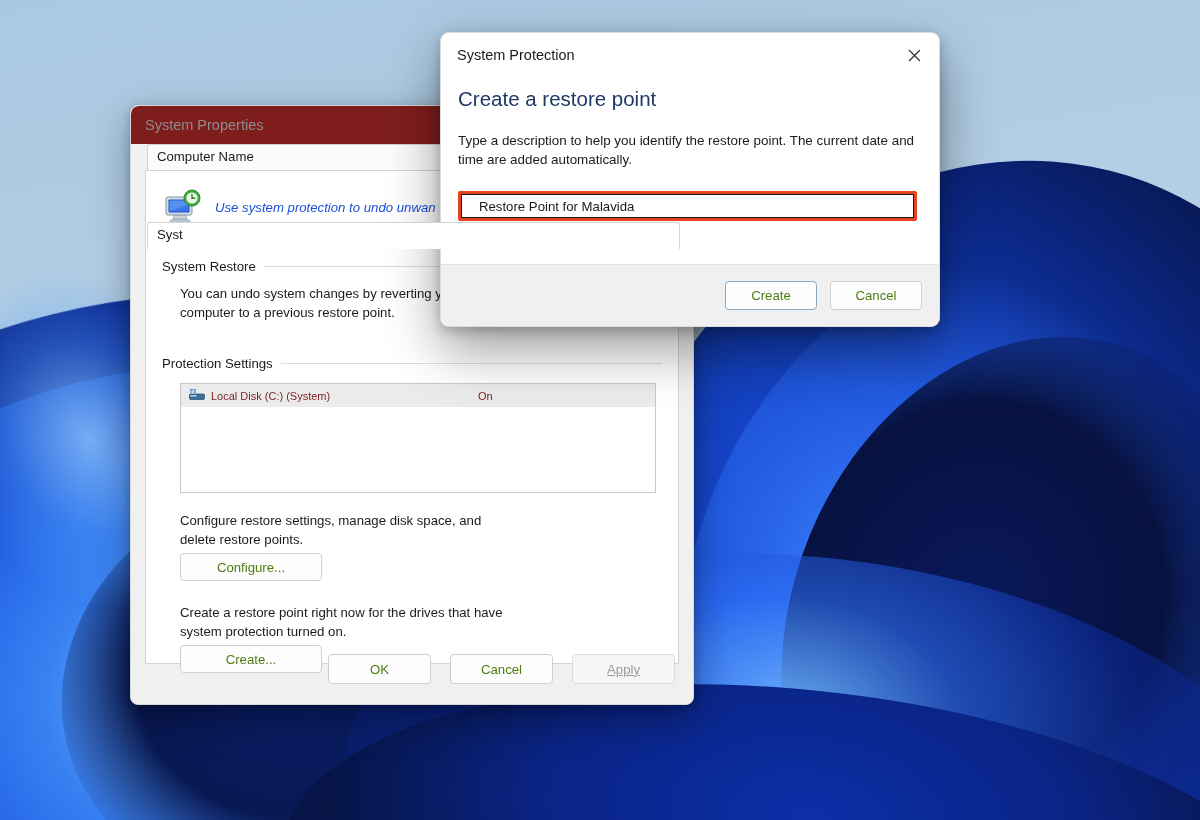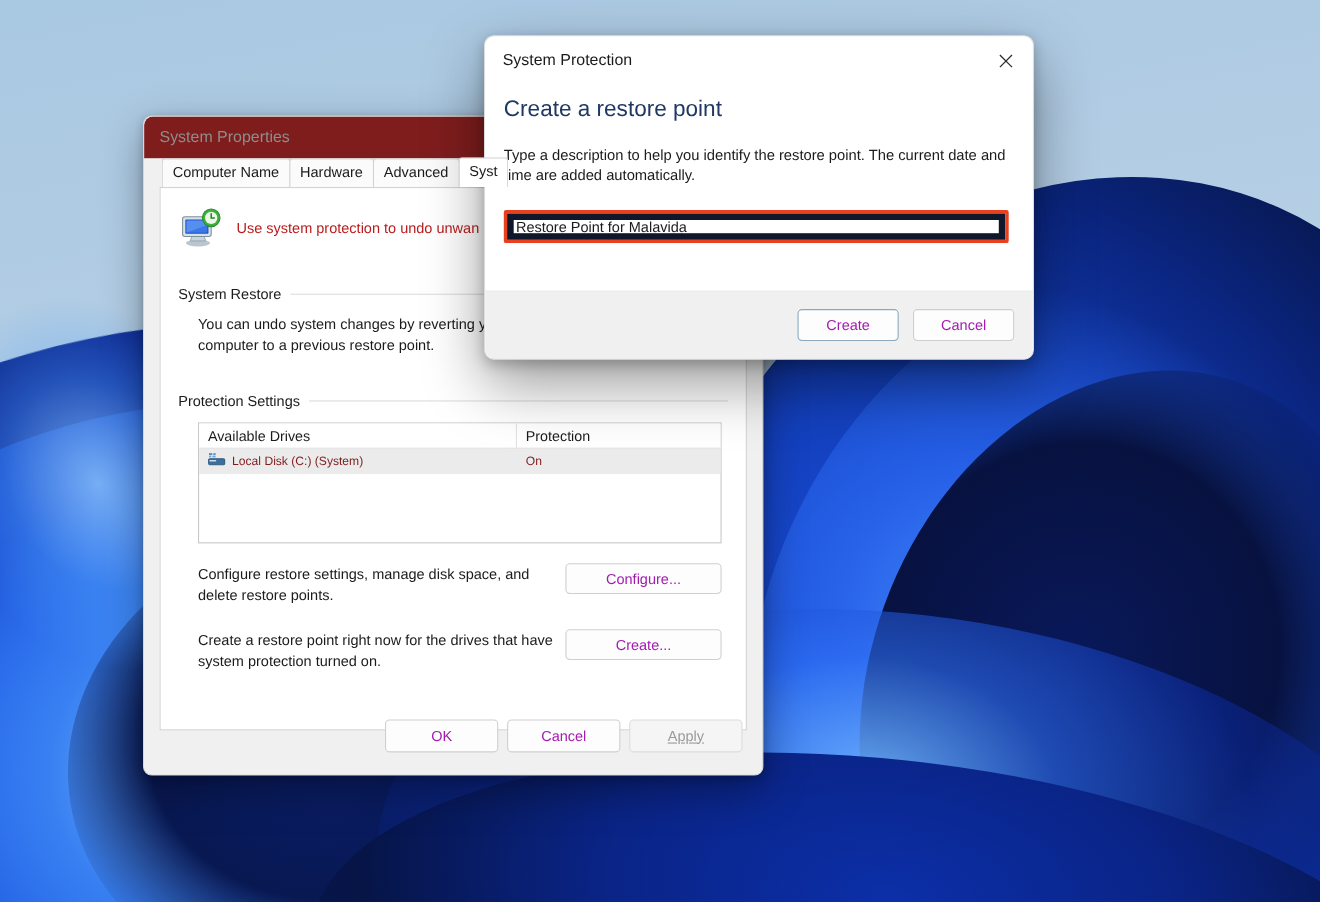--- a/index.html
+++ b/index.html
@@ -111,24 +111,24 @@
   #sysprops .body {
     background: #f0f0f0;
     height: calc(100% - 38px);
     padding: 0 14px 0 14px;
     position: relative;
   }
 
   
   .tabstrip {
     display: flex;
-    align-items: flex-end;
     height: 26px;
     position: relative;
     padding-left: 2px;
+    flex-direction: column;
   }
   .tab {
     font-size: 13.2px;
     color: #1b1b1b;
     padding: 4px 9px 5px 9px;
     border: 1px solid #d3d3d3;
     border-bottom: none;
     background: #fbfbfb;
     margin-right: -1px;
     border-top-left-radius: 3px; border-top-right-radius: 3px;
@@ -147,23 +147,24 @@
     height: 494px;
     position: relative;
     padding: 14px 16px;
   }
 
   .intro {
     display: flex; align-items: flex-start; gap: 13px;
     margin: 4px 0 0 2px;
   }
   .intro-text {
-    font-size: 13.2px; color: #b91c1c; line-height: 18px;
+    font-size: 13.2px; color: #1d4ed8; line-height: 18px;
     padding-top: 10px;
     white-space: nowrap;
+    font-style: italic;
   }
 
   
   .group { margin-top: 30px; }
   .group-head {
     display: flex; align-items: center; gap: 8px;
     font-size: 13.2px; color: #1b1b1b;
     white-space: nowrap;
   }
   .group-head .rule {
@@ -202,47 +203,48 @@
     font-size: 11px; color: #7f1d1d;
     padding: 0 8px;
     display: flex; align-items: center; gap: 6px;
   }
   .lv-row .cell.c1 { width: 289px; }
 
   .row2 {
     display: flex; align-items: flex-start;
     margin: 18px 0 0 18px;
     gap: 4px;
+    flex-direction: column;
   }
   .row2 .desc {
     width: 330px;
     font-size: 13.2px; color: #1b1b1b; line-height: 19px;
   }
 
   .btn {
     font-family: "Liberation Sans", sans-serif;
     font-size: 13.2px;
-    color: #a21caf;
+    color: #4d7c0f;
     background: #fdfdfd;
     border: 1px solid #cfcfcf;
     border-radius: 4px;
     height: 28px;
     min-width: 96px;
     padding: 0 12px;
     cursor: default;
     display: inline-flex; align-items: center; justify-content: center;
   }
   .btn:disabled, .btn.disabled { color: #9a9a9a; background: #f5f5f5; border-color: #dcdcdc; text-decoration: underline; }
 
   .footer-btns {
     position: absolute;
     left: 0; right: 0; bottom: 0;
     height: 52px;
     display: flex; align-items: center; justify-content: flex-end;
-    gap: 8px;
+    gap: 19px;
     padding: 0 18px 18px 0;
   }
   .footer-btns .btn { min-width: 103px; height: 30px; }
 
   
   #sysprotect {
     position: absolute;
     left: 440px; top: 32px;
     width: 500px; height: 295px;
     background: #ffffff;
@@ -285,26 +287,26 @@
   }
   .input-wrap {
     border: 3px solid #e8411f;
     border-radius: 2px;
     padding: 0;
     background: #e8411f;
   }
   .text-input {
     width: 100%;
     height: 24px;
-    border: 6px solid #0f172a;
+    border: 1px solid #0f172a;
     background: #ffffff;
     font-family: "Liberation Sans", sans-serif;
     font-size: 13.2px;
     color: #1b1b1b;
-    padding: 0 2px;
+    padding: 0 17px;
     outline: none;
     display: block;
   }
   #sysprotect .dlg-footer {
     flex: none;
     height: 62px;
     background: #f0f0f0;
     border-top: 1px solid #e2e2e2;
     display: flex; align-items: center; justify-content: flex-end;
     gap: 13px;
@@ -381,24 +383,20 @@
           <div class="group-body" style="max-width:300px">You can undo system changes by reverting your computer to a previous restore point.</div>
         </div>
 
         <div class="group" style="margin-top:34px">
           <div class="group-head">
             <span>Protection Settings</span>
             <span class="rule"></span>
           </div>
 
           <div class="listview">
-            <div class="lv-head">
-              <div class="cell c1">Available Drives</div>
-              <div class="cell c2">Protection</div>
-            </div>
             <div class="lv-row">
               <div class="cell c1">
                 <span>
                   <svg width="16" height="14" viewBox="0 0 16 14" aria-hidden="true">
                     <rect x="0.5" y="6" width="15" height="5.5" rx="1.2" fill="#3d6f9e" stroke="#2c5678" stroke-width="0.8"></rect>
                     <rect x="1.5" y="7.2" width="6" height="1.3" fill="#cfe2f2"></rect>
                     <rect x="1" y="1" width="3" height="1.6" fill="#4a87bd"></rect>
                     <rect x="5" y="1" width="2" height="1.6" fill="#4a87bd"></rect>
                     <rect x="1" y="3.2" width="2" height="1.6" fill="#6fa8d6"></rect>
                     <rect x="4" y="3.2" width="3" height="1.6" fill="#6fa8d6"></rect>

